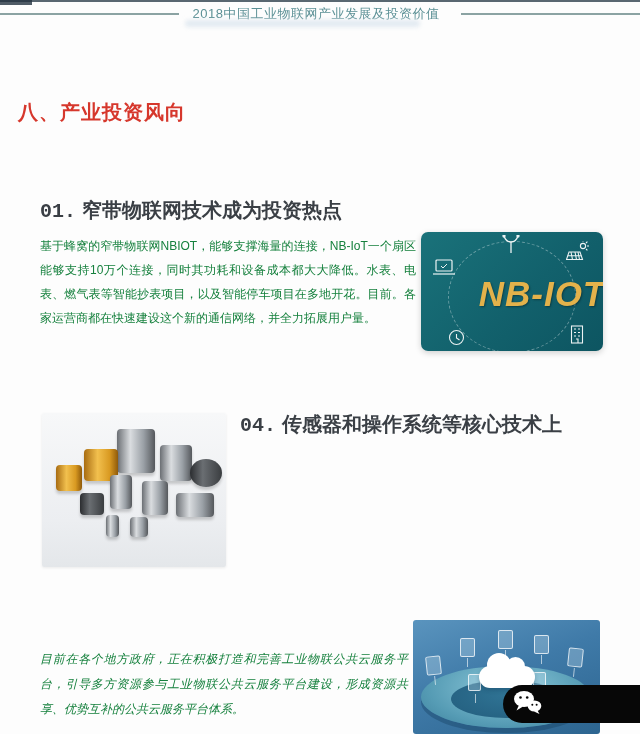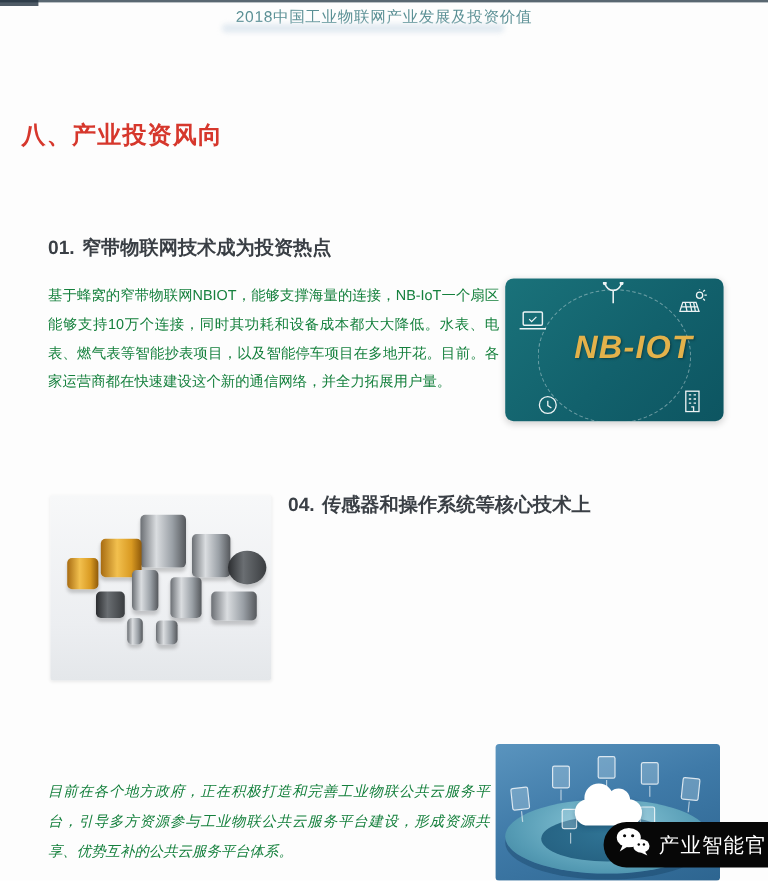--- a/index.html
+++ b/index.html
@@ -6,45 +6,45 @@
   html,body { background:#ffffff; }
   .page {
     position:relative; width:640px; height:734px; overflow:hidden;
     background:#fdfdfd;
     font-family:"Liberation Sans","DejaVu Sans",sans-serif;
   }
   
   .top-line { position:absolute; top:0; left:0; width:100%; height:2px; background:#3c4c58; opacity:.85; }
   .top-corner { position:absolute; top:0; left:0; width:32px; height:5px; background:#233240; opacity:.8; }
   
-  .doc-header { position:absolute; top:5px; left:0; right:0; display:flex; align-items:center;flex-direction:column; }
+  .doc-header { position:absolute; top:5px; left:0; right:0; display:flex; align-items:center; }
   .doc-header .rule { flex:1; height:2px; background:#8ba3a3; }
   .doc-header .rule.left { margin-right:14px; }
   .doc-header .rule.right { margin-left:22px; }
   .doc-header .htitle { font-size:13px; color:#5b9095; letter-spacing:.5px; white-space:nowrap; }
   .smudge { position:absolute; top:20px; left:185px; width:235px; height:7px; background:#e2eaf1; border-radius:4px; filter:blur(2px); }
   
   .page-title { position:absolute; top:99px; left:18px; font-size:20px; font-weight:bold; color:#d6372c; letter-spacing:1px; }
   
-  .sec-heading { position:absolute; font-size:16px; font-weight:bold; color:#3a3f45; white-space:nowrap; }
+  .sec-heading { position:absolute; font-size:20px; font-weight:bold; color:#3a3f45; white-space:nowrap;font-family:Liberation Mono, monospace; }
   .sec-heading .num { margin-right:6px; }
   .sec-body { position:absolute; font-size:12px; line-height:24px; color:#15803d; text-align:justify; }
   .h1 { top:197px; left:40px; }
   .b1 { top:234px; left:40px; width:376px; }
   .h2 { top:411px; left:240px; }
   .b2 { top:448px; left:240px; width:388px; }
   .h3 { top:610px; left:40px; }
   .b3 { top:647px; left:40px; width:368px; line-height:25px;font-style:italic; }
   
   .nbiot-card { position:absolute; top:232px; left:421px; width:182px; height:119px; border-radius:7px;
     background:linear-gradient(135deg,#1a727a 0%,#12616c 55%,#0d5561 100%);
     box-shadow:0 2px 6px rgba(0,0,0,.18); overflow:hidden; }
   .nbiot-ring { position:absolute; left:27px; top:9px; width:128px; height:112px; border:1px dashed rgba(255,255,255,.35); border-radius:50%; }
-  .nbiot-label { position:absolute; top:42px; left:0; width:100%; text-align:center;
-    font-size:27px; font-weight:800; font-style:italic; color:#e3b24b; letter-spacing:1px;
+  .nbiot-label { position:absolute; top:42px; left:14px; width:100%; text-align:center;
+    font-size:35px; font-weight:800; font-style:italic; color:#e3b24b; letter-spacing:1px;
     text-shadow:1px 1px 2px rgba(0,0,0,.35);padding-left:32px; }
   .nb-ic { position:absolute; opacity:.92; }
   .nb-ic svg { display:block; }
   .ic-antenna { top:3px; left:79px; }
   .ic-solar { top:9px; right:13px; }
   .ic-laptop { top:27px; left:11px; }
   .ic-building { bottom:7px; right:18px; }
   .ic-gauge { bottom:5px; left:27px; }
   
   .sensors-panel { position:absolute; top:413px; left:42px; width:184px; height:154px; border-radius:2px;
@@ -177,16 +177,15 @@
         <ellipse cx="11" cy="9" rx="10" ry="8" fill="#ffffff"></ellipse>
         <path d="M6 15 L3.5 20.5 L10 16.5 Z" fill="#ffffff"></path>
         <circle cx="7.5" cy="7.5" r="1.3" fill="#070707"></circle>
         <circle cx="14.2" cy="7.5" r="1.3" fill="#070707"></circle>
         <ellipse cx="21.5" cy="16" rx="6.8" ry="5.6" fill="#ffffff"></ellipse>
         <path d="M24.5 20.5 L26.5 24 L21 21.4 Z" fill="#ffffff"></path>
         <circle cx="19.3" cy="14.8" r="1" fill="#070707"></circle>
         <circle cx="23.6" cy="14.8" r="1" fill="#070707"></circle>
       </svg>
     </span>
-    <span class="blabel">产业智能官</span>
   </div>
 
 </div>
 
 </body></html>

